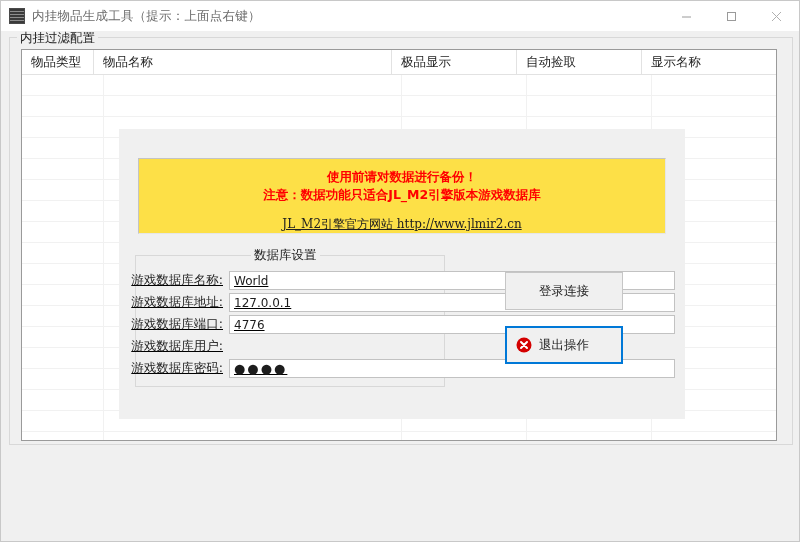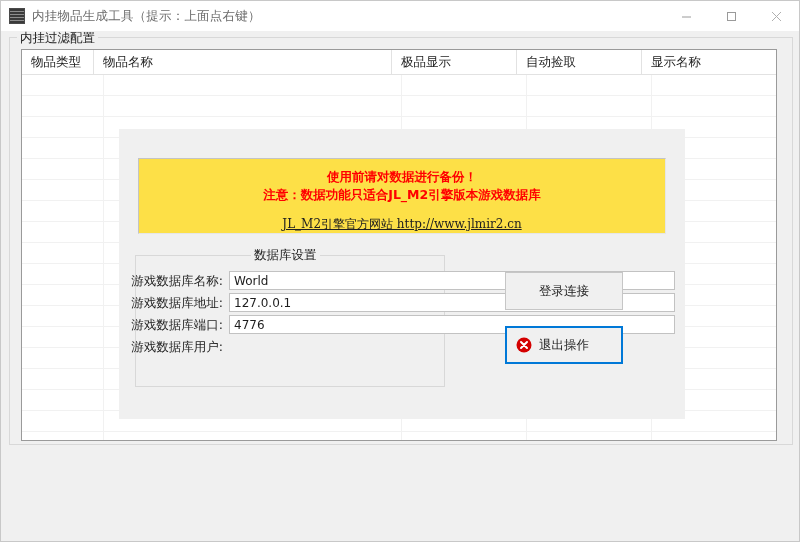--- a/index.html
+++ b/index.html
@@ -196,23 +196,24 @@
     background: #f0f0f0;
     padding: 0 3px;
     font-size: 12.5px;
     color: #222;
     line-height: 14px;
   }
   .db-row {
     position: absolute;
     height: 19px;
     display: flex;
-    align-items: flex-end;
+    align-items: center;
     left: 10px;
     right: 10px;
+    text-decoration: underline;
   }
   .db-label {
     width: 100px;
     text-align: right;
     font-size: 12.5px;
     color: #1d1d1d;
     white-space: nowrap;
     padding-right: 6px;
     box-sizing: border-box;
   }
@@ -473,20 +474,26 @@
       <div class="db-label">游戏数据库地址:</div>
       <div class="db-input">127.0.0.1</div>
     </div>
     <div class="db-row" style="top:186px">
       <div class="db-label">游戏数据库端口:</div>
       <div class="db-input">4776</div>
     </div>
     <div class="db-row" style="top:208px">
       <div class="db-label">游戏数据库用户:</div>
     </div>
+    <div class="db-row" style="top:230px">
+      <div class="db-label">游戏数据库密码:</div>
+      <div class="db-input">
+          <span class="pw-dots">●●●●</span>
+        </div>
+    </div>
 
     <div class="btn btn-login">登录连接</div>
     <div class="btn btn-exit">
       <span class="exit-icon">
         <svg width="16" height="16" viewBox="0 0 16 16">
           <circle cx="8" cy="8" r="7.5" fill="#d40000"></circle>
           <path d="M5 5 L11 11 M11 5 L5 11" stroke="#ffffff" stroke-width="2" stroke-linecap="round"></path>
         </svg>
       </span>
       <span>退出操作</span>

